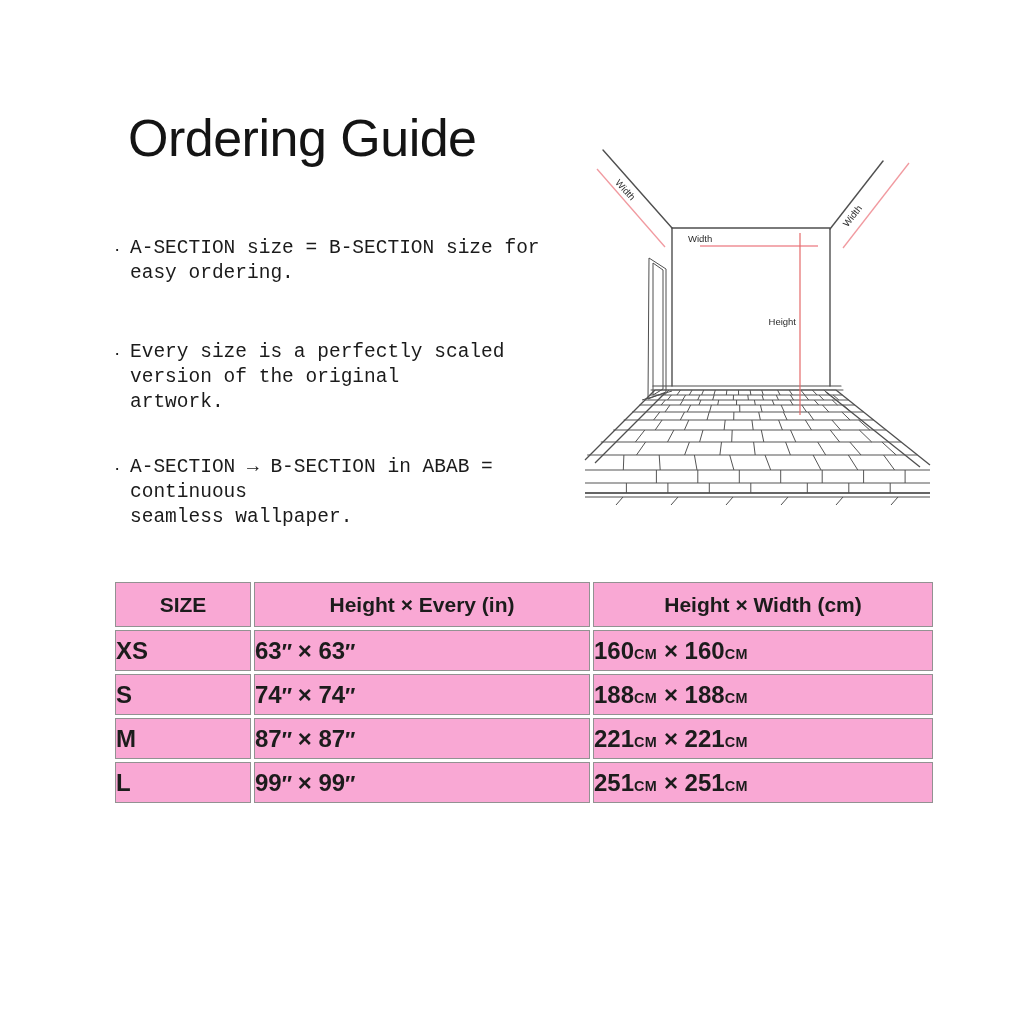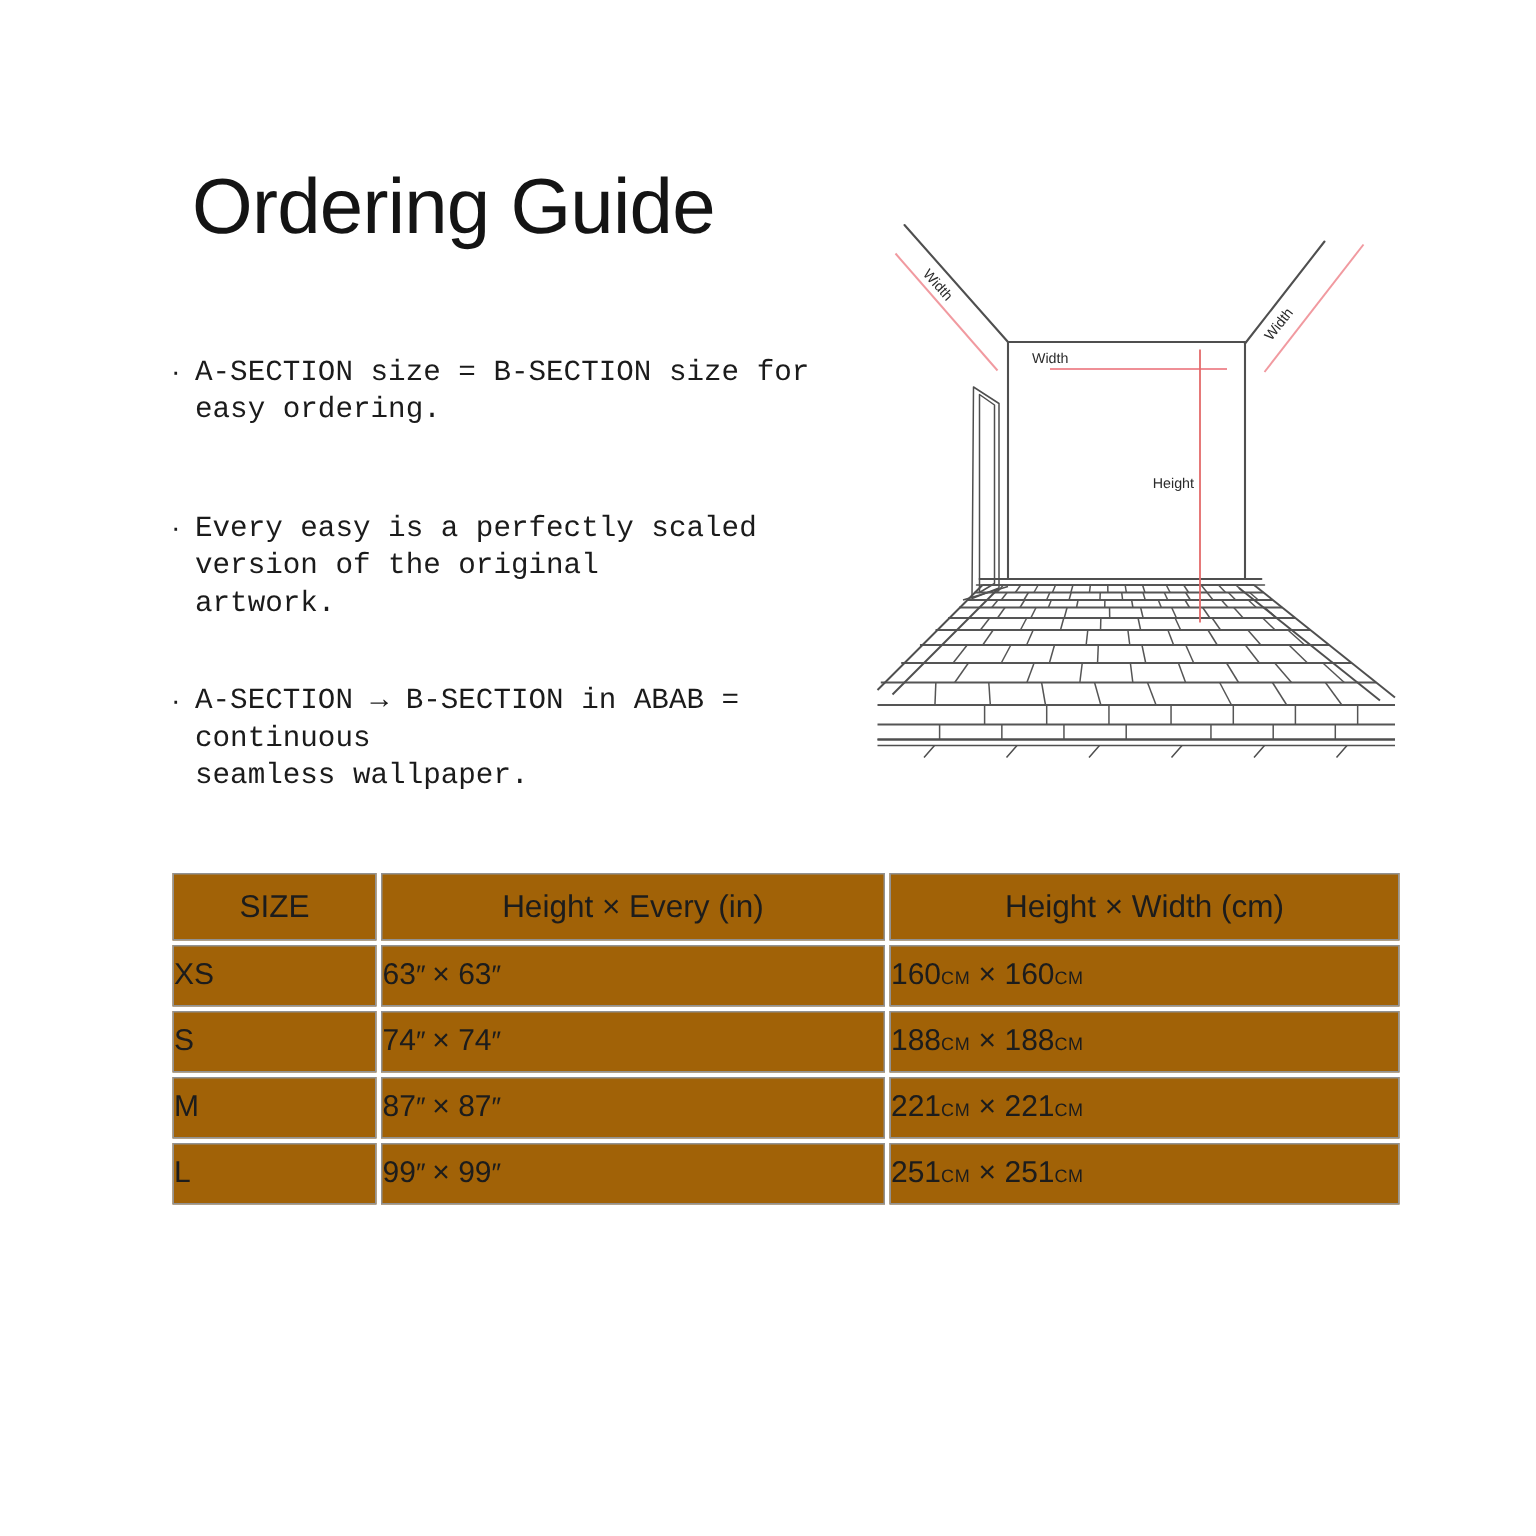--- a/index.html
+++ b/index.html
@@ -17,43 +17,43 @@
   .bullet .txt{white-space:pre-line;font-family:Liberation Mono, monospace;}
   .bullet:nth-child(1){margin-bottom:54px;}
   .bullet:nth-child(2){margin-bottom:40px;}
   .diagram{position:absolute;left:578px;top:132px;}
   .diagram text{font-size:9.5px;fill:#2b2b2b;font-family:"Liberation Sans",sans-serif;}
   .size-table{
     position:absolute;left:112px;top:579px;width:824px;
     border-collapse:separate;border-spacing:3px;table-layout:fixed;
   }
   .size-table th,.size-table td{
-    background:#a16207;border:1px solid #929292;
-    font-weight:400;color:#1c1c1c;padding:0;
+    background:#f9a8d4;border:1px solid #929292;
+    font-weight:700;color:#1c1c1c;padding:0;
   }
   .size-table th{height:43px;font-size:21px;}
-  .size-table td{height:39px;font-size:20px;}
+  .size-table td{height:39px;font-size:24px;}
   .unit-in{font-size:0.9em;letter-spacing:-1px;}
   .unit-cm{font-size:0.6em;text-transform:uppercase;letter-spacing:0.4px;margin-top:40px;}
 </style>
 </head>
 <body>
 
 <div class="canvas">
 
   <h1 class="title">Ordering Guide</h1>
 
   <div class="bullets">
       <div class="bullet">
         <span class="dot">·</span>
         <span class="txt">A-SECTION size = B-SECTION size for easy ordering.</span>
       </div>
       <div class="bullet">
         <span class="dot">·</span>
-        <span class="txt">Every easy is a perfectly scaled version of the original
+        <span class="txt">Every size is a perfectly scaled version of the original
 artwork.</span>
       </div>
       <div class="bullet">
         <span class="dot">·</span>
         <span class="txt">A-SECTION → B-SECTION in ABAB = continuous
 seamless wallpaper.</span>
       </div>
     </div>
 
   <svg class="diagram" width="360" height="380" viewBox="0 0 360 380">

